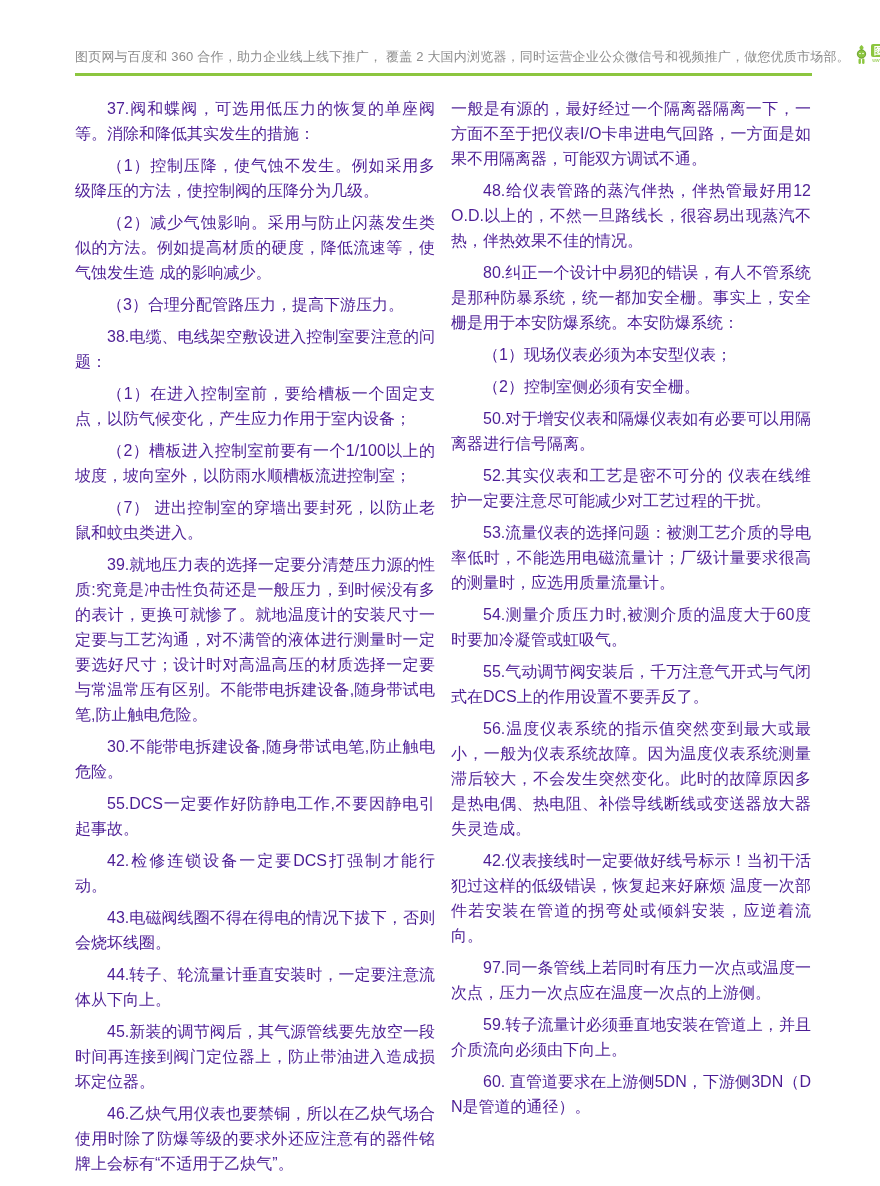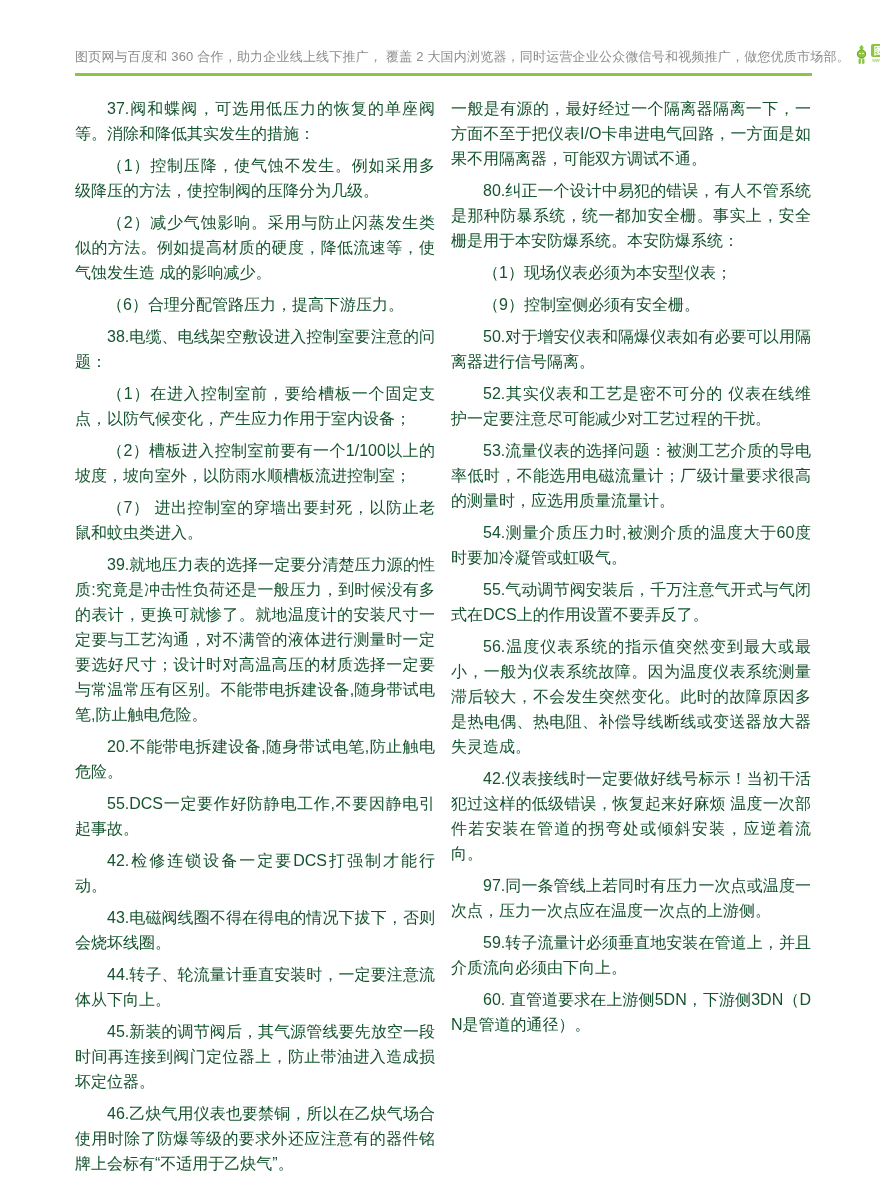--- a/index.html
+++ b/index.html
@@ -39,21 +39,21 @@
   
   .content {
     display: flex; gap: 16px;
     padding-top: 20px;
     flex: 1 1 auto;
     align-items: flex-start;
   }
   .col { width: 360px; flex: 0 0 360px; }
   .col p {
     margin: 0 0 7px 0;
-    font-size: 16px; line-height: 25px; color: #14532d;
+    font-size: 16px; line-height: 25px; color: #4c1d95;
     text-align: justify;
     text-indent: 2em;
     word-break: break-all;
   }
   .col-right p:first-child { text-indent: 0; }
 </style>
 </head>
 <body>
 
 <div class="page">
@@ -76,40 +76,41 @@
         <span class="logo-url">www.psznh.com</span>
       </span>
     </span>
   </div>
 
   <div class="content">
     <div class="col col-left">
         <p>37.阀和蝶阀，可选用低压力的恢复的单座阀等。消除和降低其实发生的措施：</p>
         <p>（1）控制压降，使气蚀不发生。例如采用多级降压的方法，使控制阀的压降分为几级。</p>
         <p>（2）减少气蚀影响。采用与防止闪蒸发生类似的方法。例如提高材质的硬度，降低流速等，使气蚀发生造 成的影响减少。</p>
-        <p>（6）合理分配管路压力，提高下游压力。</p>
+        <p>（3）合理分配管路压力，提高下游压力。</p>
         <p>38.电缆、电线架空敷设进入控制室要注意的问题：</p>
         <p>（1）在进入控制室前，要给槽板一个固定支点，以防气候变化，产生应力作用于室内设备；</p>
         <p>（2）槽板进入控制室前要有一个1/100以上的坡度，坡向室外，以防雨水顺槽板流进控制室；</p>
         <p>（7） 进出控制室的穿墙出要封死，以防止老鼠和蚊虫类进入。</p>
         <p>39.就地压力表的选择一定要分清楚压力源的性质:究竟是冲击性负荷还是一般压力，到时候没有多的表计，更换可就惨了。就地温度计的安装尺寸一定要与工艺沟通，对不满管的液体进行测量时一定要选好尺寸；设计时对高温高压的材质选择一定要与常温常压有区别。不能带电拆建设备,随身带试电笔,防止触电危险。</p>
-        <p>20.不能带电拆建设备,随身带试电笔,防止触电危险。</p>
+        <p>30.不能带电拆建设备,随身带试电笔,防止触电危险。</p>
         <p>55.DCS一定要作好防静电工作,不要因静电引起事故。</p>
         <p>42.检修连锁设备一定要DCS打强制才能行动。</p>
         <p>43.电磁阀线圈不得在得电的情况下拔下，否则会烧坏线圈。</p>
         <p>44.转子、轮流量计垂直安装时，一定要注意流体从下向上。</p>
         <p>45.新装的调节阀后，其气源管线要先放空一段时间再连接到阀门定位器上，防止带油进入造成损坏定位器。</p>
         <p>46.乙炔气用仪表也要禁铜，所以在乙炔气场合使用时除了防爆等级的要求外还应注意有的器件铭牌上会标有“不适用于乙炔气”。</p>
         <p>47.DCS和电气之间的电流信号。因为电气送过来的</p>
       </div>
     <div class="col col-right">
         <p>一般是有源的，最好经过一个隔离器隔离一下，一方面不至于把仪表I/O卡串进电气回路，一方面是如果不用隔离器，可能双方调试不通。</p>
+        <p>48.给仪表管路的蒸汽伴热，伴热管最好用12 O.D.以上的，不然一旦路线长，很容易出现蒸汽不热，伴热效果不佳的情况。</p>
         <p>80.纠正一个设计中易犯的错误，有人不管系统是那种防暴系统，统一都加安全栅。事实上，安全栅是用于本安防爆系统。本安防爆系统：</p>
         <p>（1）现场仪表必须为本安型仪表；</p>
-        <p>（9）控制室侧必须有安全栅。</p>
+        <p>（2）控制室侧必须有安全栅。</p>
         <p>50.对于增安仪表和隔爆仪表如有必要可以用隔离器进行信号隔离。</p>
         <p>52.其实仪表和工艺是密不可分的 仪表在线维护一定要注意尽可能减少对工艺过程的干扰。</p>
         <p>53.流量仪表的选择问题：被测工艺介质的导电率低时，不能选用电磁流量计；厂级计量要求很高的测量时，应选用质量流量计。</p>
         <p>54.测量介质压力时,被测介质的温度大于60度时要加冷凝管或虹吸气。</p>
         <p>55.气动调节阀安装后，千万注意气开式与气闭式在DCS上的作用设置不要弄反了。</p>
         <p>56.温度仪表系统的指示值突然变到最大或最小，一般为仪表系统故障。因为温度仪表系统测量滞后较大，不会发生突然变化。此时的故障原因多是热电偶、热电阻、补偿导线断线或变送器放大器失灵造成。</p>
         <p>42.仪表接线时一定要做好线号标示！当初干活犯过这样的低级错误，恢复起来好麻烦 温度一次部件若安装在管道的拐弯处或倾斜安装，应逆着流向。</p>
         <p>97.同一条管线上若同时有压力一次点或温度一次点，压力一次点应在温度一次点的上游侧。</p>
         <p>59.转子流量计必须垂直地安装在管道上，并且介质流向必须由下向上。</p>
         <p>60. 直管道要求在上游侧5DN，下游侧3DN（DN是管道的通径）。</p>

